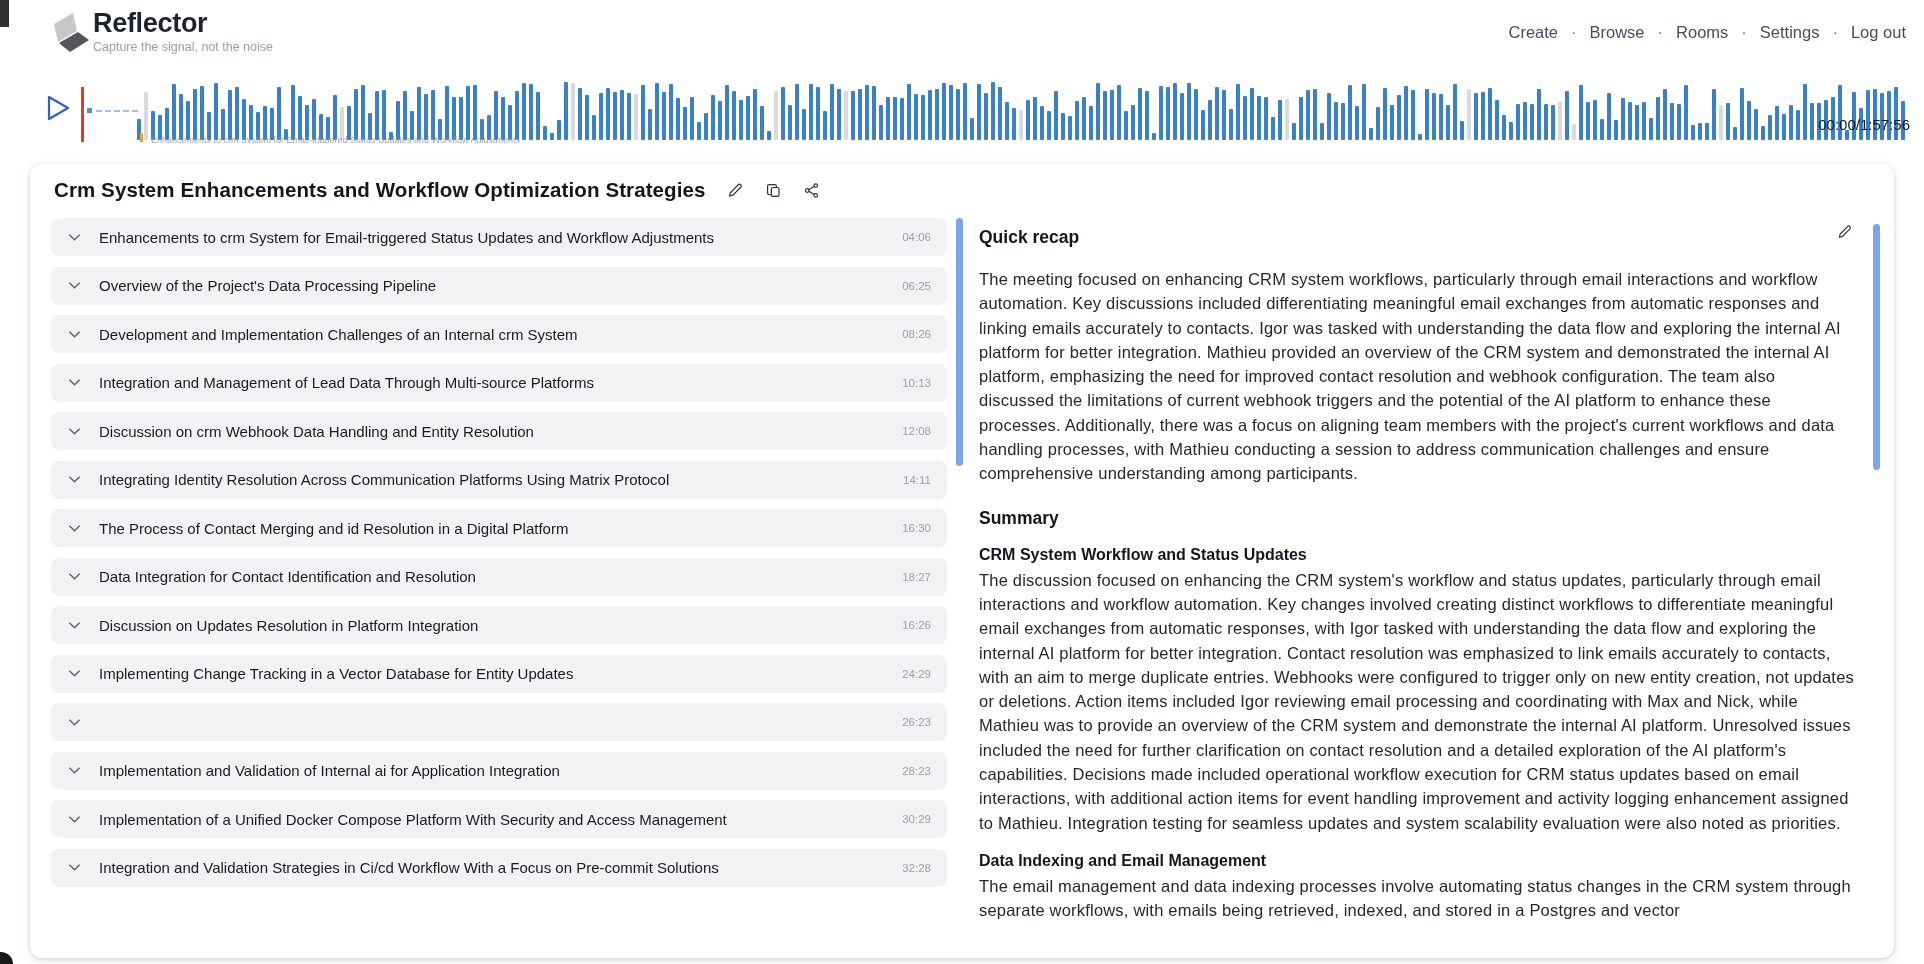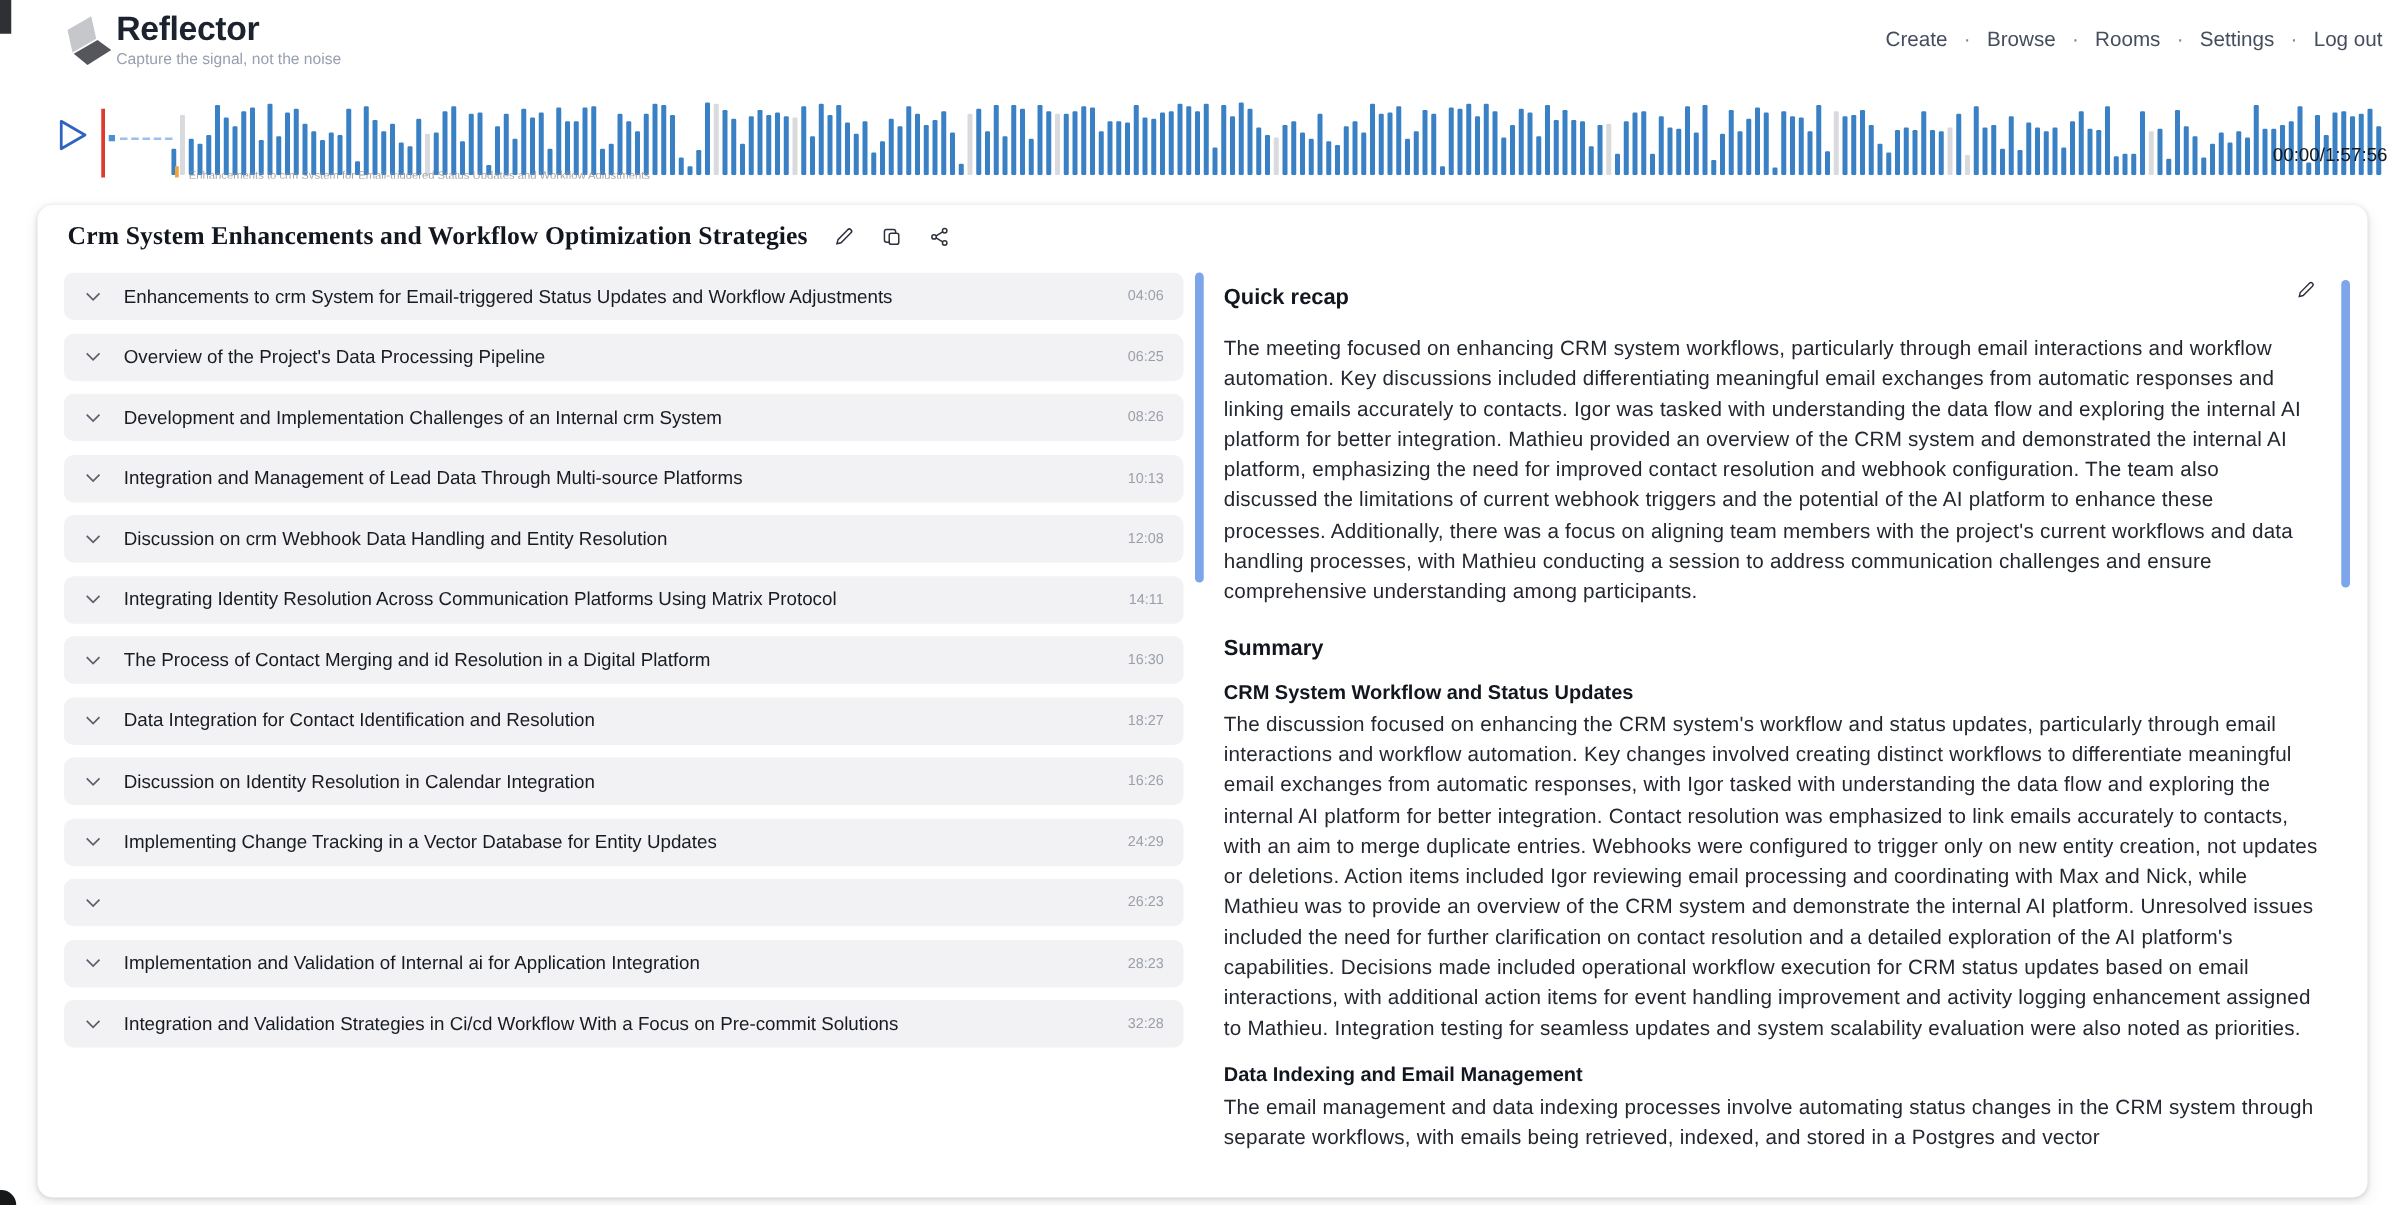--- a/index.html
+++ b/index.html
@@ -37,21 +37,21 @@
   .waveform-bars{position:absolute;left:137px;right:15px;top:6px;bottom:2px;display:flex;align-items:flex-end;gap:3px;overflow:hidden;cursor:pointer;}
   .wbar{flex:none;width:4px;background:var(--waveform-blue);border-radius:1px;}
   .wbar.gray{background:var(--waveform-gray);}
   .marker-tick{position:absolute;left:140px;bottom:0;width:3px;height:9px;background:var(--marker-orange);}
   .marker-label{position:absolute;left:151px;top:62px;width:480px;height:7px;overflow:hidden;font-size:9px;line-height:9px;color:#8a8f98;white-space:nowrap;opacity:.8;}
   .time-display{position:absolute;right:14px;top:42px;font-size:15px;color:#14181c;z-index:5;}
 
   
   .card{position:absolute;left:30px;top:164px;width:1864px;height:794px;background:#fff;border-radius:12px;box-shadow:0 1px 4px rgba(20,24,34,.16),0 4px 14px rgba(20,24,34,.07);}
 
-  .card-title-row{position:absolute;left:24px;top:14px;display:flex;align-items:center;gap:21px;font-family:Liberation Serif, serif;}
+  .card-title-row{position:absolute;left:24px;top:14px;display:flex;align-items:center;gap:21px;}
   .rec-title{font-size:20.5px;font-weight:700;color:#12161e;margin:0;letter-spacing:.1px;}
   .icon-btn{background:none;border:none;padding:0;cursor:pointer;color:#2c313c;display:flex;align-items:center;}
   .icon-btn svg{display:block;}
 
   .topic-list{position:absolute;left:21px;top:54px;width:896px;height:702px;overflow:hidden;}
   .topic-row{height:38px;margin-bottom:10.5px;background:#f2f2f4;border-radius:8px;display:flex;align-items:center;padding:0 16px 0 17px;cursor:pointer;}
   .chev{flex:none;width:14px;height:10px;margin-right:17px;color:#5b616c;display:flex;align-items:center;}
   .topic-title{font-size:15px;color:#171b22;white-space:nowrap;overflow:hidden;}
   .topic-time{margin-left:auto;font-size:11.5px;color:#9aa0ab;padding-left:14px;}
 
@@ -479,21 +479,21 @@
     <span class="topic-title">Data Integration for Contact Identification and Resolution</span>
     <span class="topic-time">18:27</span>
   </div>
 
   <div class="topic-row">
     <span class="chev">
       <svg width="13" height="9" viewBox="0 0 14 9" fill="none" stroke="currentColor" stroke-width="1.5">
         <path d="M1.5 1.5 7 7 12.5 1.5"></path>
       </svg>
     </span>
-    <span class="topic-title">Discussion on Identity Resolution in Calendar Integration</span>
+    <span class="topic-title">Discussion on Updates Resolution in Platform Integration</span>
     <span class="topic-time">16:26</span>
   </div>
 
 
   <div class="topic-row">
     <span class="chev">
       <svg width="13" height="9" viewBox="0 0 14 9" fill="none" stroke="currentColor" stroke-width="1.5">
         <path d="M1.5 1.5 7 7 12.5 1.5"></path>
       </svg>
     </span>
@@ -513,20 +513,29 @@
   <div class="topic-row">
     <span class="chev">
       <svg width="13" height="9" viewBox="0 0 14 9" fill="none" stroke="currentColor" stroke-width="1.5">
         <path d="M1.5 1.5 7 7 12.5 1.5"></path>
       </svg>
     </span>
     <span class="topic-title">Implementation and Validation of Internal ai for Application Integration</span>
     <span class="topic-time">28:23</span>
   </div>
 
+  <div class="topic-row">
+    <span class="chev">
+      <svg width="13" height="9" viewBox="0 0 14 9" fill="none" stroke="currentColor" stroke-width="1.5">
+        <path d="M1.5 1.5 7 7 12.5 1.5"></path>
+      </svg>
+    </span>
+    <span class="topic-title">Implementation of a Unified Docker Compose Platform With Security and Access Management</span>
+    <span class="topic-time">30:29</span>
+  </div>
 
   <div class="topic-row">
     <span class="chev">
       <svg width="13" height="9" viewBox="0 0 14 9" fill="none" stroke="currentColor" stroke-width="1.5">
         <path d="M1.5 1.5 7 7 12.5 1.5"></path>
       </svg>
     </span>
     <span class="topic-title">Integration and Validation Strategies in Ci/cd Workflow With a Focus on Pre-commit Solutions</span>
     <span class="topic-time">32:28</span>
   </div>

